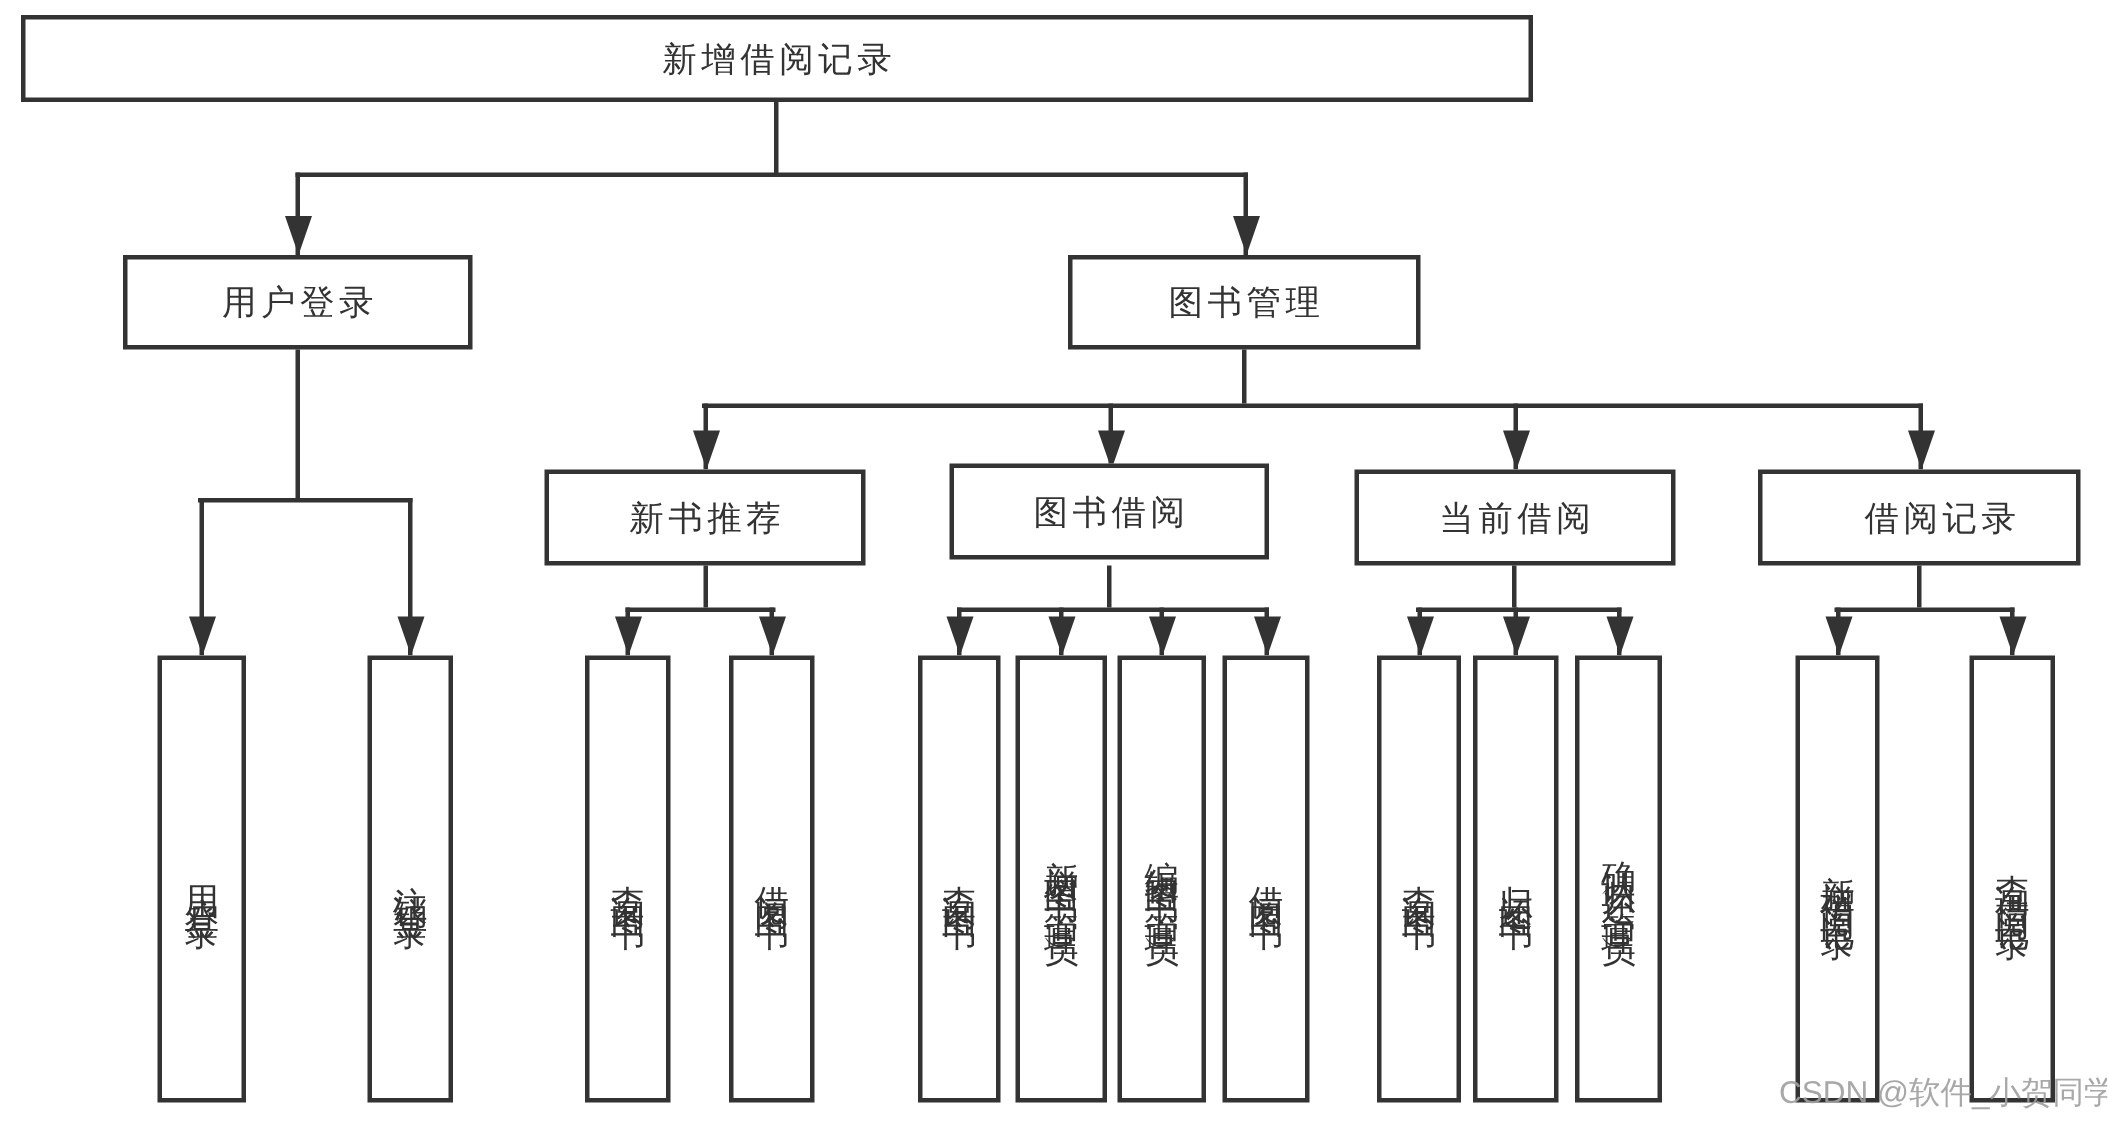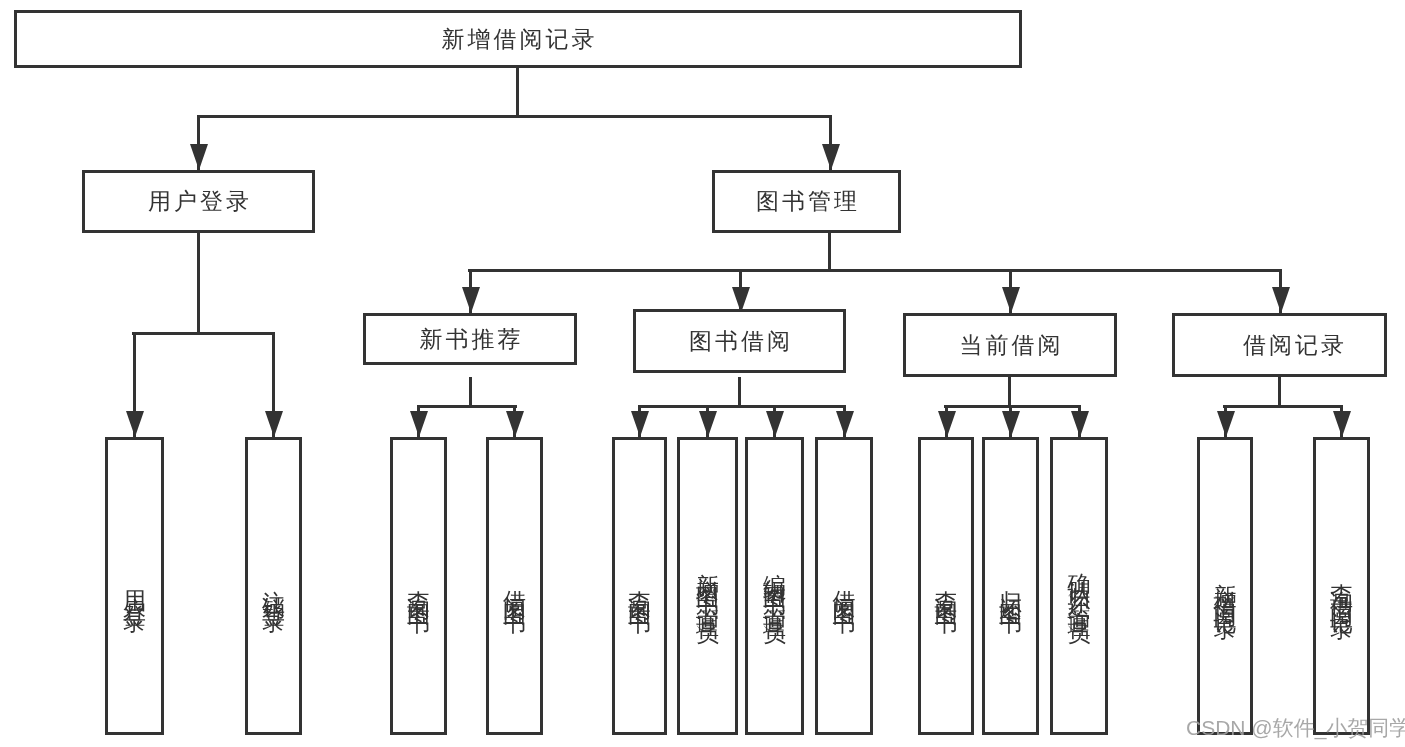--- a/index.html
+++ b/index.html
@@ -85,37 +85,37 @@
   </div>
 
   <div class="line" style="left:516px; top:68px; width:3px; height:50px;"></div>
   <div class="line" style="left:197px; top:115px; width:635px; height:3px;"></div>
   <div class="down-arrow" style="left:197px; top:115px; height:55px;"></div>
   <div class="down-arrow" style="left:829px; top:115px; height:55px;"></div>
 
   <div class="node h-node" style="left:82px; top:170px; width:233px; height:63px;">
     <span>用户登录</span>
   </div>
-  <div class="node h-node" style="left:712px; top:170px; width:189px; height:63px;font-family:Liberation Serif, serif;">
+  <div class="node h-node" style="left:712px; top:170px; width:235px; height:63px;font-family:Liberation Serif, serif;">
     <span>图书管理</span>
   </div>
 
   <div class="line" style="left:197px; top:233px; width:3px; height:99px;"></div>
   <div class="line" style="left:132px; top:332px; width:143px; height:3px;"></div>
   <div class="down-arrow" style="left:133px; top:332px; height:105px;"></div>
   <div class="down-arrow" style="left:272px; top:332px; height:105px;"></div>
 
   <div class="line" style="left:828px; top:233px; width:3px; height:36px;"></div>
   <div class="line" style="left:468px; top:269px; width:814px; height:3px;"></div>
   <div class="down-arrow" style="left:469px; top:269px; height:44px;"></div>
   <div class="down-arrow" style="left:739px; top:269px; height:44px;"></div>
   <div class="down-arrow" style="left:1009px; top:269px; height:44px;"></div>
   <div class="down-arrow" style="left:1279px; top:269px; height:44px;"></div>
 
-  <div class="node h-node" style="left:363px; top:313px; width:214px; height:52px;">
+  <div class="node h-node" style="left:363px; top:313px; width:214px; height:64px;">
     <span>新书推荐</span>
   </div>
   <div class="node h-node" style="left:633px; top:309px; width:213px; height:64px;">
     <span>图书借阅</span>
   </div>
   <div class="node h-node" style="left:903px; top:313px; width:214px; height:64px;text-align:right;">
     <span>当前借阅</span>
   </div>
   <div class="node h-node" style="left:1172px; top:313px; width:215px; height:64px;padding-left:28px;">
     <span>借阅记录</span>

